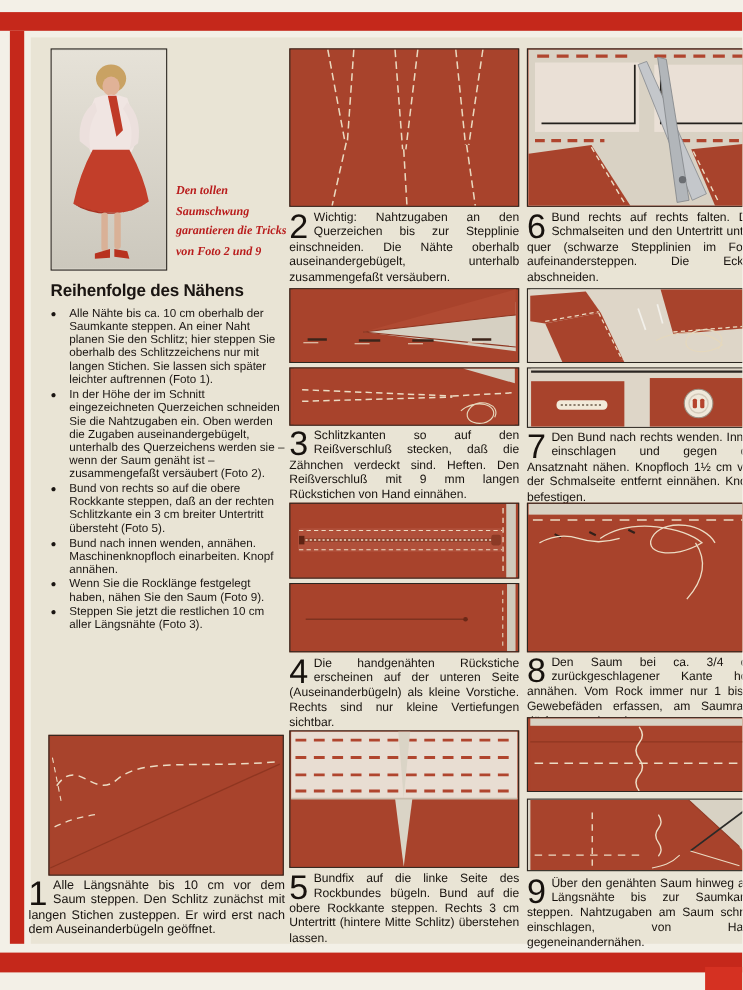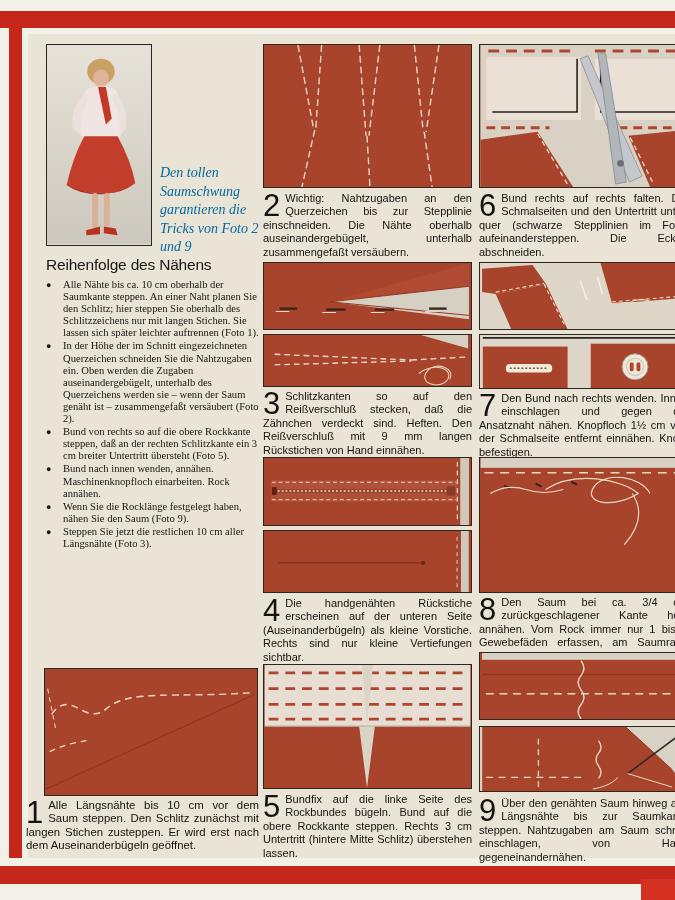--- a/index.html
+++ b/index.html
@@ -12,25 +12,25 @@
   .band-bottom{top:866px;left:0;width:675px;height:18px;}
   .corner-block{position:absolute;left:641px;top:879px;width:34px;height:21px;background:#d53122;}
   .page{position:absolute;left:28px;top:34px;width:647px;height:824px;background:#e9e4d5;}
 
   .abs{position:absolute;}
   .photo{position:absolute;border:1px solid #2b2620;background:#a8432c;box-sizing:border-box;}
   .photo svg{display:block;width:100%;height:100%;}
 
   
   .intro{left:160px;top:164px;width:110px;font-family:"Liberation Serif",serif;
-         font-style:italic;font-weight:normal;font-size:14px;line-height:18.5px;color:#0369a1;}
-  .heading{left:46px;top:256px;width:220px;font-size:15.5px;font-weight:normal;letter-spacing:-0.2px;}
+         font-style:italic;font-weight:bold;font-size:11px;line-height:18.5px;color:#b91c1c;}
+  .heading{left:46px;top:256px;width:220px;font-size:15.5px;font-weight:bold;letter-spacing:-0.2px;}
   .bullets{left:46px;top:279px;width:213px;margin:0;padding:0;list-style:none;
            font-size:10.6px;line-height:12.1px;}
-  .bullets li{position:relative;padding-left:17px;margin-bottom:1px;font-family:Liberation Serif, serif;}
+  .bullets li{position:relative;padding-left:17px;margin-bottom:1px;}
   .bullets li::before{content:"●";position:absolute;left:0;top:0;font-size:9px;}
 
   
   .caption{position:absolute;font-size:11px;line-height:13.4px;text-align:justify;color:#17120e;}
   .step-num{float:left;font-size:31px;line-height:25px;font-weight:500;padding:1px 5px 0 0;
             font-family:"Liberation Sans",sans-serif;}
 </style>
 </head>
 <body>
 
@@ -72,21 +72,21 @@
     </svg>
   </div>
 
   <div class="abs intro">Den tollen Saumschwung garantieren die Tricks von Foto 2 und 9</div>
   <div class="abs heading">Reihenfolge des Nähens</div>
 
   <ul class="abs bullets">
     <li><span>Alle Nähte bis ca. 10 cm oberhalb der Saumkante steppen. An einer Naht planen Sie den Schlitz; hier steppen Sie oberhalb des Schlitzzeichens nur mit langen Stichen. Sie lassen sich später leichter auftrennen (Foto 1).</span></li>
     <li><span>In der Höhe der im Schnitt eingezeichneten Querzeichen schneiden Sie die Nahtzugaben ein. Oben werden die Zugaben auseinandergebügelt, unterhalb des Querzeichens werden sie – wenn der Saum genäht ist – zusammengefaßt versäubert (Foto 2).</span></li>
     <li><span>Bund von rechts so auf die obere Rockkante steppen, daß an der rechten Schlitzkante ein 3 cm breiter Untertritt übersteht (Foto 5).</span></li>
-    <li><span>Bund nach innen wenden, annähen. Maschinenknopfloch einarbeiten. Rock annähen.</span></li>
+    <li><span>Bund nach innen wenden, annähen. Maschinenknopfloch einarbeiten. Knopf annähen.</span></li>
     <li><span>Wenn Sie die Rocklänge festgelegt haben, nähen Sie den Saum (Foto 9).</span></li>
     <li><span>Steppen Sie jetzt die restlichen 10 cm aller Längsnähte (Foto 3).</span></li>
   </ul>
 
   <div class="photo" style="left:44px;top:668px;width:214px;height:128px;">
     <svg viewBox="0 0 214 128">
       <rect width="214" height="128" fill="#a8432c"></rect>
       <path d="M0,122 L212,26" stroke="#8f3621" stroke-width="1.2" fill="none"></path>
       <path d="M6,46 C26,18 40,60 62,40 C86,20 130,30 210,24" stroke="#ecdcc4" stroke-width="1.4" stroke-dasharray="7 5" fill="none"></path>
       <path d="M4,84 C20,76 34,74 46,72" stroke="#ecdcc4" stroke-width="1.2" stroke-dasharray="6 5" fill="none"></path>

